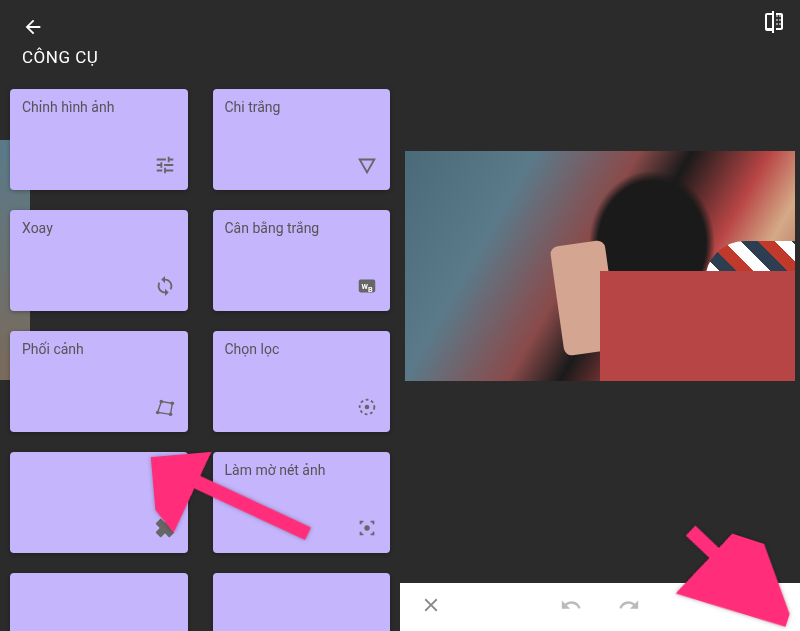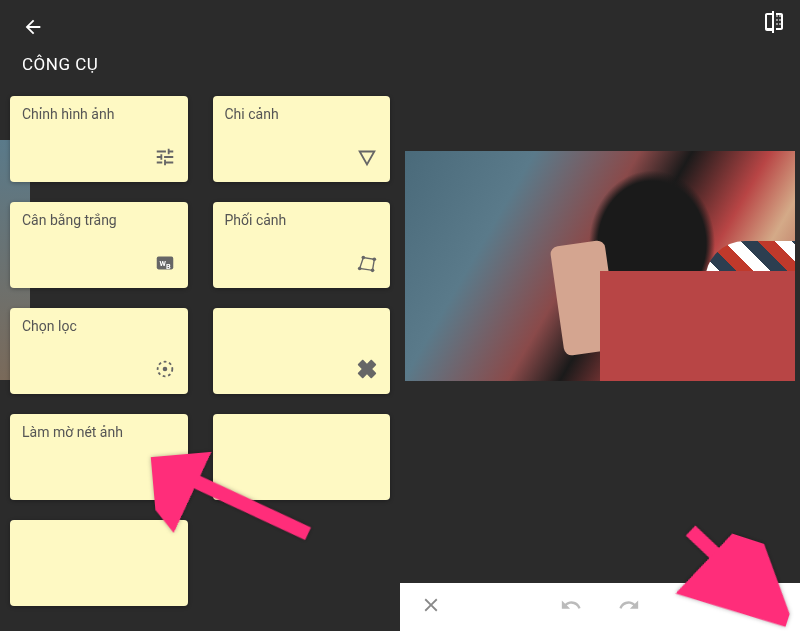--- a/index.html
+++ b/index.html
@@ -29,34 +29,34 @@
       flex-direction: column;
     }
     .header {
       padding: 16px 18px 10px 22px;
     }
     .back-arrow { color: #fff; font-size: 22px; }
     .title {
       color: #fff;
       font-size: 17px;
       letter-spacing: 0.5px;
-      margin-top: 11px;
+      margin-top: 4px;
       font-weight: 400;
     }
     .tool-grid {
       padding: 0 10px;
       display: grid;
       grid-template-columns: 1fr 1fr;
       gap: 20px 25px;
       margin-top: 12px;
     }
     .tool-card {
-      background: #fef9c3;
+      background: #c4b5fd;
       border-radius: 4px;
-      height: 86px;
+      height: 101px;
       padding: 10px 12px;
       position: relative;
       box-shadow: 0 1px 4px rgba(0,0,0,0.3);
     }
     .tool-label {
       font-size: 14px;
       color: #555;
       font-weight: 400;
     }
     .tool-icon {
@@ -178,29 +178,37 @@
     <div class="tool-card">
       <div class="tool-label">Chỉnh hình ảnh</div>
       <span class="tool-icon">
         <svg viewBox="0 0 24 24">
             <path d="M3 17v2h6v-2H3zM3 5v2h10V5H3zm10 16v-2h8v-2h-8v-2h-2v6h2zM7 9v2H3v2h4v2h2V9H7zm14 4v-2H11v2h10zm-6-4h2V7h4V5h-4V3h-2v6z"></path>
           </svg>
       </span>
     </div>
 
     <div class="tool-card">
-      <div class="tool-label">Chi cảnh</div>
+      <div class="tool-label">Chi trắng</div>
       <span class="tool-icon">
         <svg viewBox="0 0 24 24">
             <path d="M4 6 L20 6 L12 20 Z" fill="none" stroke="#666" stroke-width="2"></path>
           </svg>
       </span>
     </div>
 
 
+    <div class="tool-card">
+      <div class="tool-label">Xoay</div>
+      <span class="tool-icon">
+        <svg viewBox="0 0 24 24">
+            <path d="M12 4V1L8 5l4 4V6c3.31 0 6 2.69 6 6 0 1.01-.25 1.97-.7 2.8l1.46 1.46C19.54 15.03 20 13.57 20 12c0-4.42-3.58-8-8-8zm0 14c-3.31 0-6-2.69-6-6 0-1.01.25-1.97.7-2.8L5.24 7.74C4.46 8.97 4 10.43 4 12c0 4.42 3.58 8 8 8v3l4-4-4-4v3z"></path>
+          </svg>
+      </span>
+    </div>
 
     <div class="tool-card">
       <div class="tool-label">Cân bằng trắng</div>
       <span class="tool-icon">
         <svg viewBox="0 0 24 24">
             <rect x="3" y="5" width="18" height="14" rx="2" fill="#666"></rect>
             <text x="6" y="15" font-size="8" fill="#fff" font-weight="bold">W</text>
             <text x="13" y="18" font-size="8" fill="#fff" font-weight="bold">B</text>
           </svg>
       </span>

